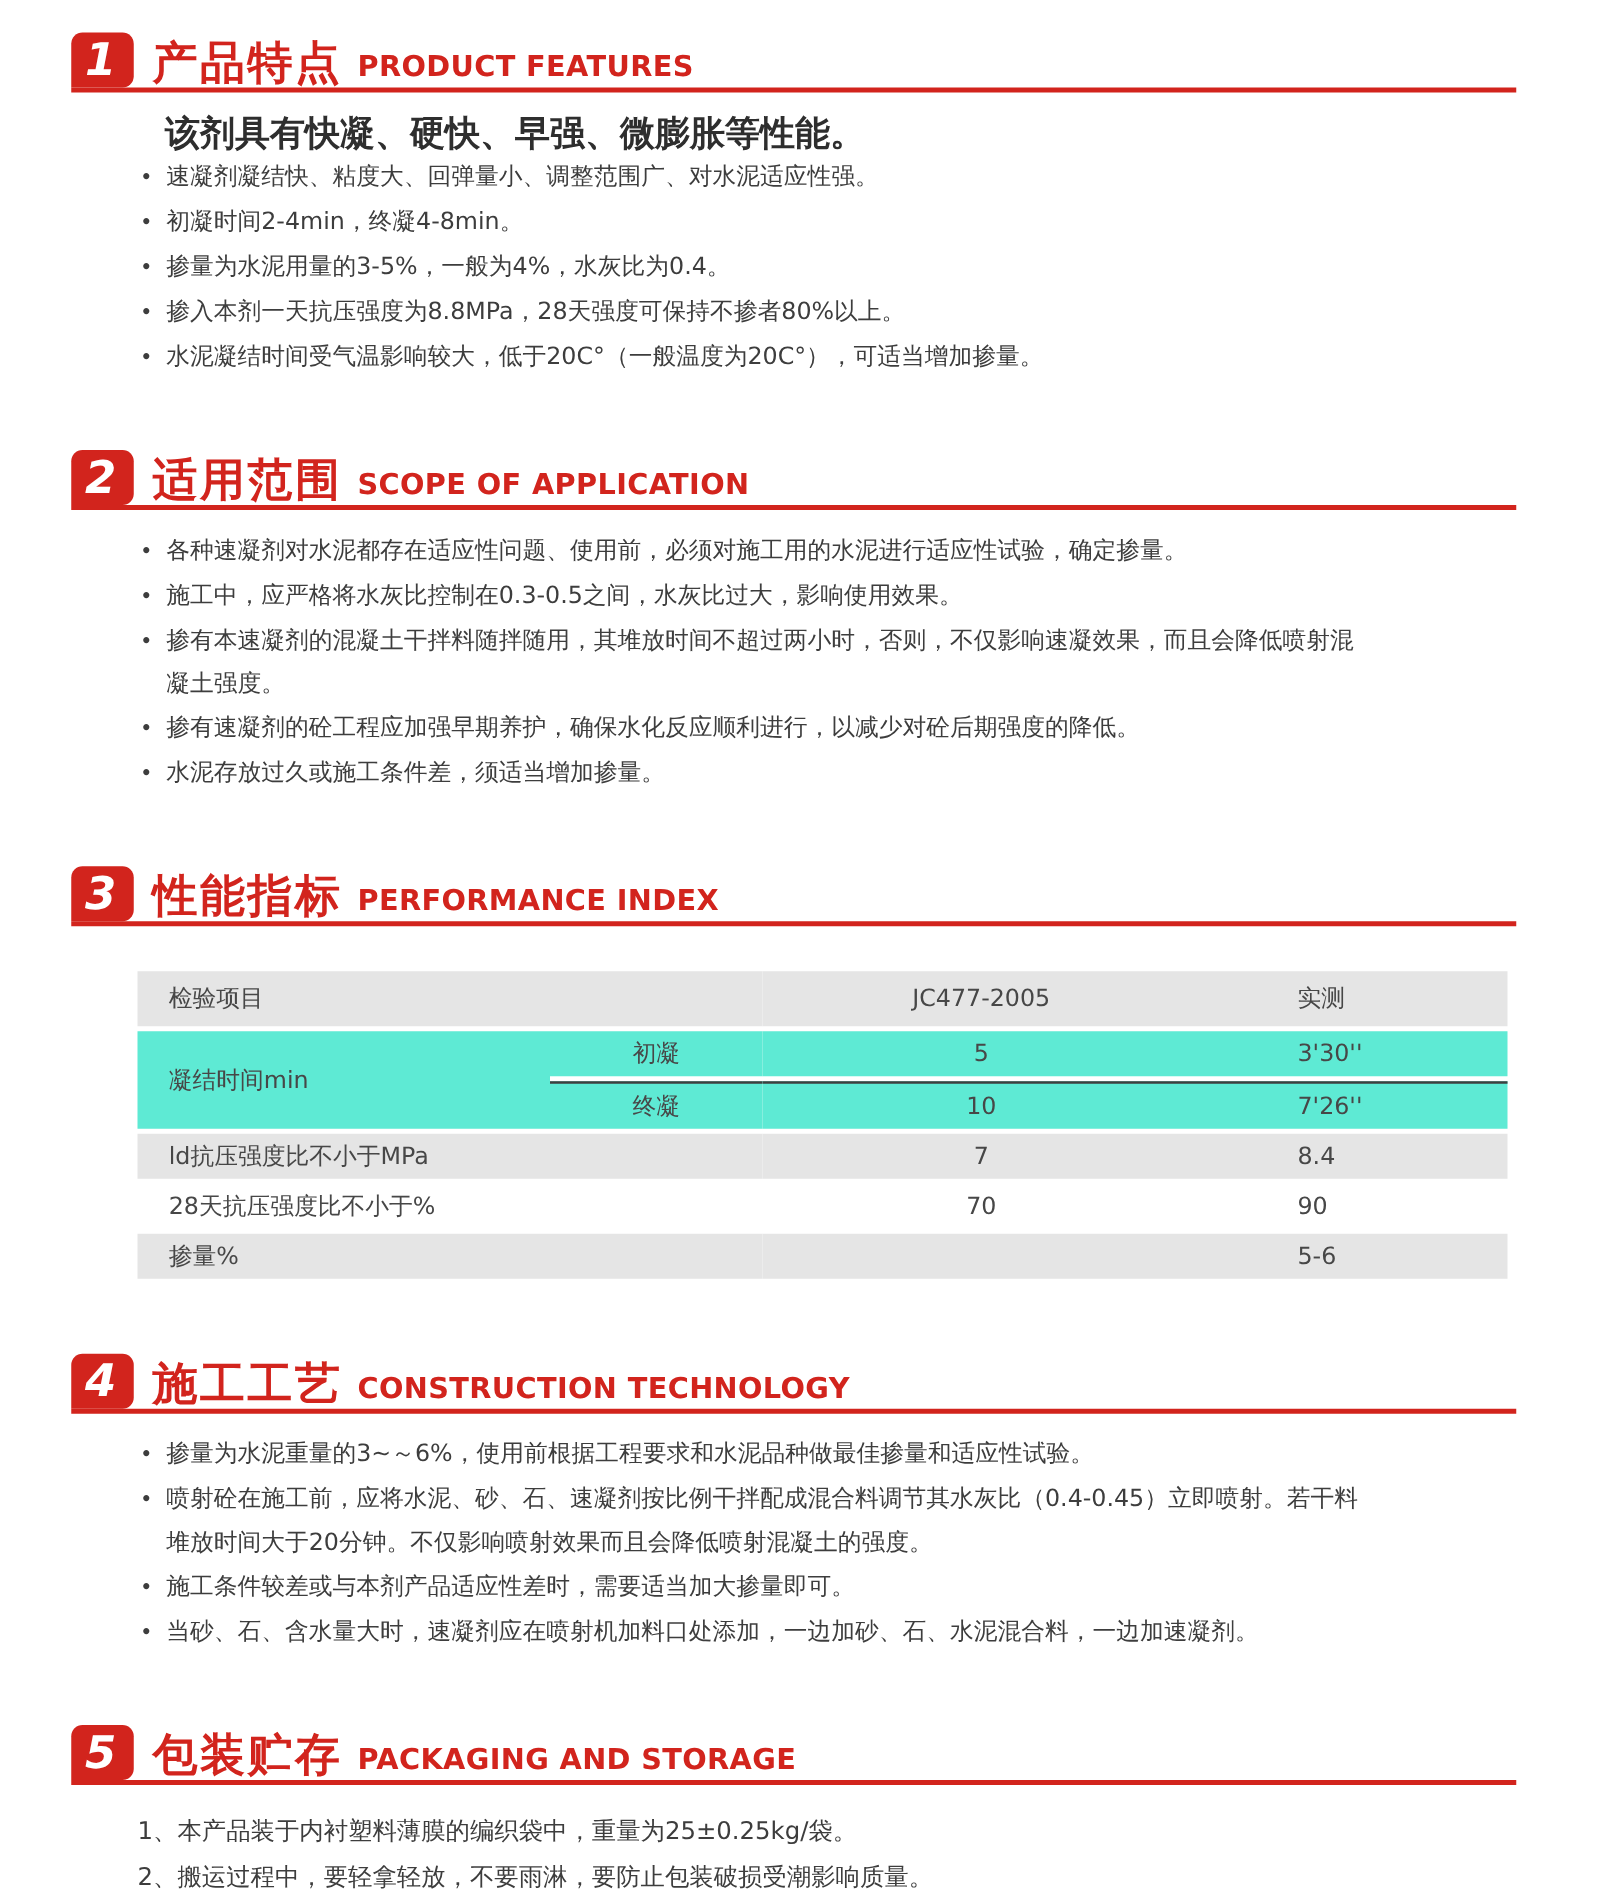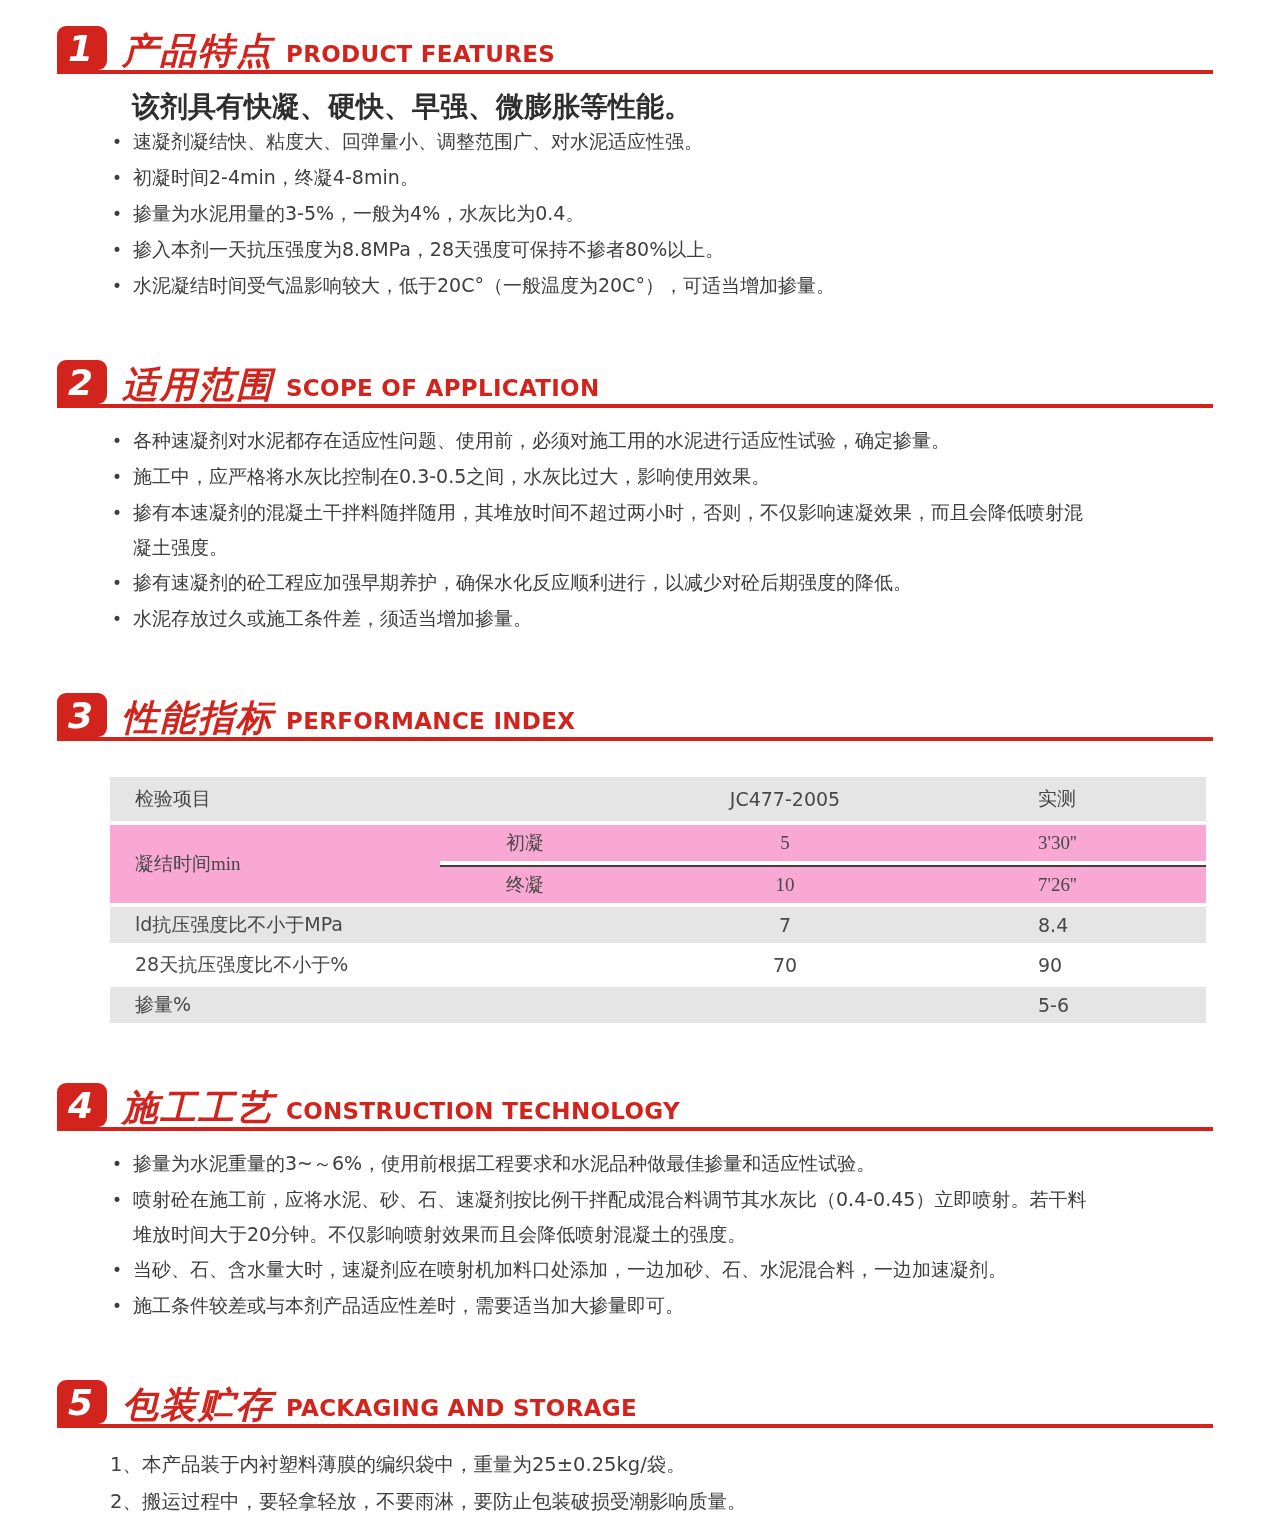--- a/index.html
+++ b/index.html
@@ -20,21 +20,21 @@
   }
   .num-box{
     width:50px;height:44px;background:var(--red);color:#ffffff;
     font-size:36px;font-weight:bold;font-style:italic;
     display:flex;align-items:center;justify-content:center;
     border-radius:9px 9px 9px 0;padding-right:3px;box-sizing:border-box;
     flex:none;
   }
   .sec-title{
     font-size:36px;font-weight:bold;color:var(--red);
-    margin:0 12px 0 15px;line-height:1;letter-spacing:2px;padding-bottom:1px;font-style:italic;
+    margin:0 12px 0 15px;line-height:1;letter-spacing:2px;padding-bottom:1px;
   }
   .sec-sub{
     font-size:23px;font-weight:bold;color:var(--red);
     padding-bottom:3px;letter-spacing:0.3px;white-space:nowrap;
   }
   .sec-body{padding:15px 188px 0 112px;}
   .intro{
     font-weight:bold;font-size:28px;color:#2e2e2e;
     margin:0 0 0 20px;line-height:35px;
   }
@@ -46,21 +46,21 @@
   .pack-item{font-size:19.5px;color:var(--text);line-height:37px;margin:0;}
 
   .perf-table{
     margin:32px 0 0 110px;width:1096px;table-layout:fixed;
     border-collapse:separate;border-spacing:0 4px;
     font-size:19px;color:var(--tbl-text);
   }
   .perf-table td{padding:5px 0;}
   .perf-table tr.head td{padding:9px 0;}
   .perf-table tr.gray td{background:var(--band);}
-  .perf-table td.white{background:#f9a8d4;font-family:Liberation Serif, serif;}
+  .perf-table td.white{background:#5eead4;}
   .col1{width:330px;}
   .col2{width:170px;}
   .col3{width:350px;}
   .col4{width:246px;}
   .c1{text-align:left;padding-left:25px !important;}
   .c2,.c3{text-align:center;}
   .c4{text-align:left;padding-left:78px !important;}
   .topline{border-top:2px solid #3f3f3f;}
 </style>
 </head>
@@ -189,25 +189,25 @@
       <div class="bullet">
           <span class="dot"></span>
           <span class="btext">掺量为水泥重量的3~～6%，使用前根据工程要求和水泥品种做最佳掺量和适应性试验。</span>
         </div>
       <div class="bullet">
           <span class="dot"></span>
           <span class="btext">喷射砼在施工前，应将水泥、砂、石、速凝剂按比例干拌配成混合料调节其水灰比（0.4-0.45）立即喷射。若干料堆放时间大于20分钟。不仅影响喷射效果而且会降低喷射混凝土的强度。</span>
         </div>
       <div class="bullet">
           <span class="dot"></span>
+          <span class="btext">施工条件较差或与本剂产品适应性差时，需要适当加大掺量即可。</span>
+        </div>
+      <div class="bullet">
+          <span class="dot"></span>
           <span class="btext">当砂、石、含水量大时，速凝剂应在喷射机加料口处添加，一边加砂、石、水泥混合料，一边加速凝剂。</span>
-        </div>
-      <div class="bullet">
-          <span class="dot"></span>
-          <span class="btext">施工条件较差或与本剂产品适应性差时，需要适当加大掺量即可。</span>
         </div>
     </div>
   </section>
 
   <section class="section">
     <div class="sec-header">
       <div class="num-box">5</div>
       <h2 class="sec-title">包装贮存</h2>
       <span class="sec-sub">PACKAGING AND STORAGE</span>
     </div>

